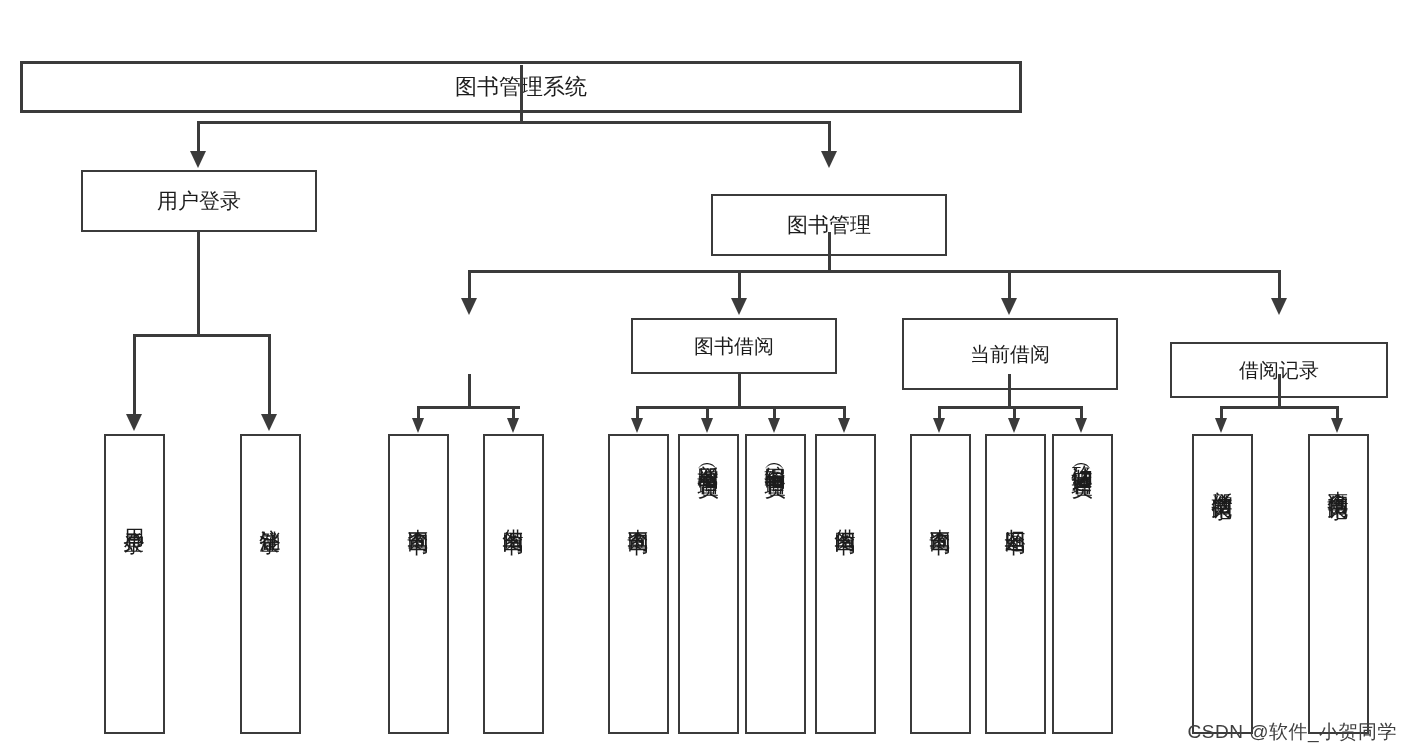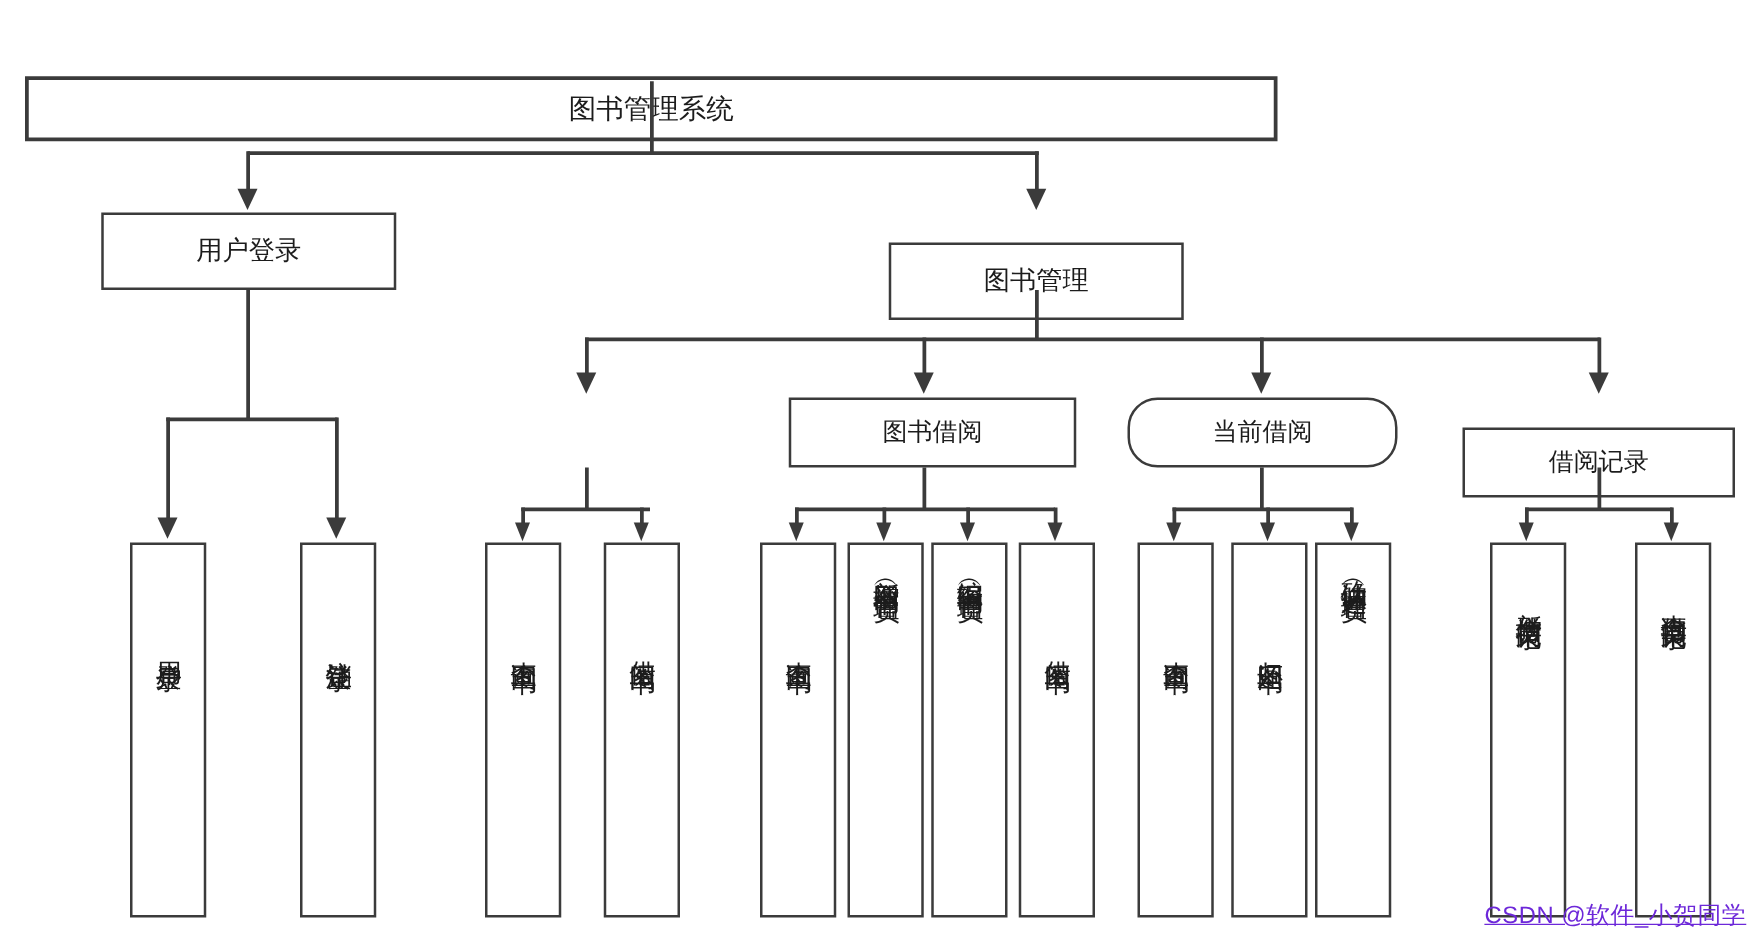--- a/index.html
+++ b/index.html
@@ -85,25 +85,24 @@
     border-right-width: 6px;
     border-top-width: 15px;
   }
 
   
   #watermark {
     position: absolute;
     right: 8px;
     bottom: 2px;
     font-size: 19px;
-    color: #6d28d9;
+    color: #404040;
     letter-spacing: 0.5px;
     white-space: nowrap;
     pointer-events: none;
-    text-decoration: underline;
   }
 </style>
 </head>
 <body>
 
 <div id="canvas">
 
   <div class="node root" style="left:20px; top:13px; width:1002px; height:52px;margin-top:48px;">
     <span class="label">图书管理系统</span>
   </div>
@@ -140,24 +139,24 @@
 
   <div class="vline" style="left:738px; top:270px; height:30px;"></div>
   <div class="arrow" style="left:731px; top:298px;"></div>
 
   <div class="vline" style="left:1008px; top:270px; height:30px;"></div>
   <div class="arrow" style="left:1001px; top:298px;"></div>
 
   <div class="vline" style="left:1278px; top:270px; height:30px;"></div>
   <div class="arrow" style="left:1271px; top:298px;"></div>
 
-  <div class="node lvl3" style="left:631px; top:318px; width:230px; height:56px;">
+  <div class="node lvl3" style="left:631px; top:318px; width:206px; height:56px;">
     <span class="label">图书借阅</span>
   </div>
-  <div class="node lvl3" style="left:902px; top:318px; width:216px; height:56px;border-radius:24px;">
+  <div class="node lvl3" style="left:902px; top:318px; width:216px; height:72px;">
     <span class="label">当前借阅</span>
   </div>
   <div class="node lvl3" style="left:1170px; top:318px; width:218px; height:56px;margin-top:24px;">
     <span class="label">借阅记录</span>
   </div>
 
   <div class="vline" style="left:468px; top:374px; height:34px;"></div>
   <div class="hline" style="left:417px; top:406px; width:103px;"></div>
   <div class="vline" style="left:417px; top:406px; height:14px;"></div>
   <div class="arrow slim" style="left:412px; top:418px;"></div>

